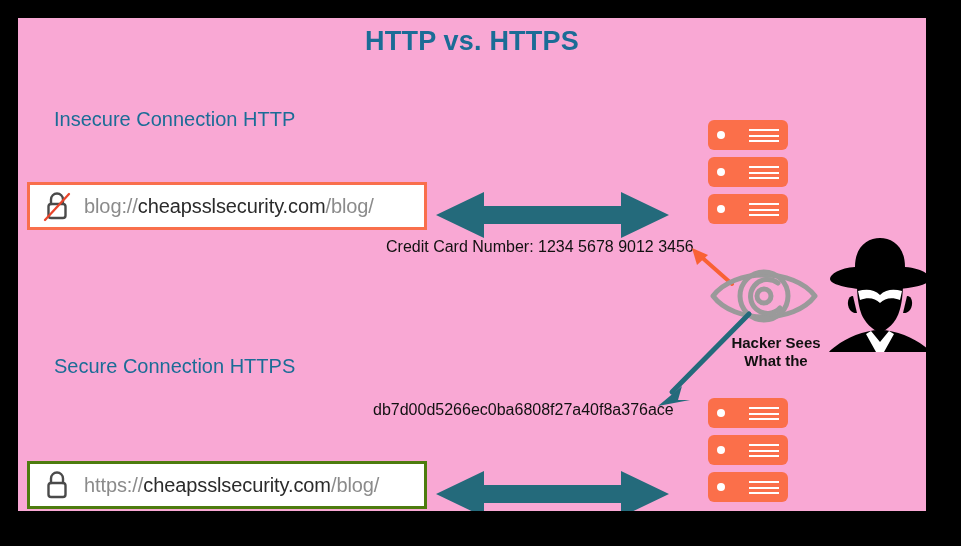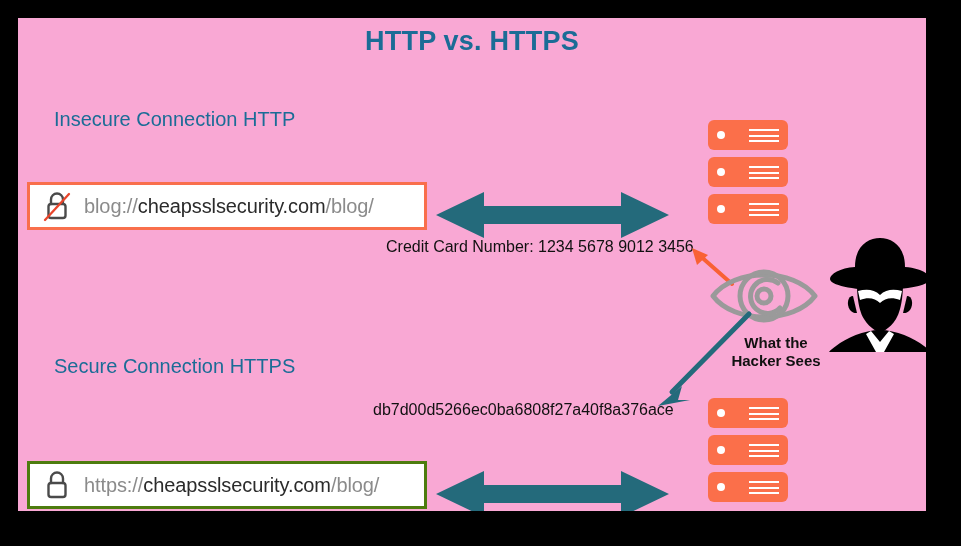--- a/index.html
+++ b/index.html
@@ -218,22 +218,22 @@
         <path d="M83 62 C88 62, 90 70, 86 76 C83 80, 79 79, 79 79 Z" fill="#000000"></path>
 
         <path d="M56 96 C40 96, 22 104, 12 112 C6 116, 5 118, 5 118
                  L107 118 C107 118, 106 116, 100 112 C90 104, 72 96, 56 96 Z" fill="#000000"></path>
 
         <path d="M47 97 L56 108 L65 97 L70 100 L60 118 L52 118 L42 100 Z" fill="#ffffff"></path>
       </svg>
     </div>
 
     <div id="caption-hacker">
+      <div>Hacker Sees</div>
       <div>What the</div>
-      <div>Hacker Sees</div>
     </div>
 
     <div id="arrow-diag">
       <svg width="110" height="105" viewBox="0 0 110 105">
         <path d="M103 6 L26 84" stroke="#246a7b" stroke-width="5" stroke-linecap="round"></path>
         <polygon points="12,98 36,78 32,92 44,92" fill="#246a7b"></polygon>
       </svg>
     </div>
 
     <div class="section-heading" id="heading-https">Secure Connection HTTPS</div>

